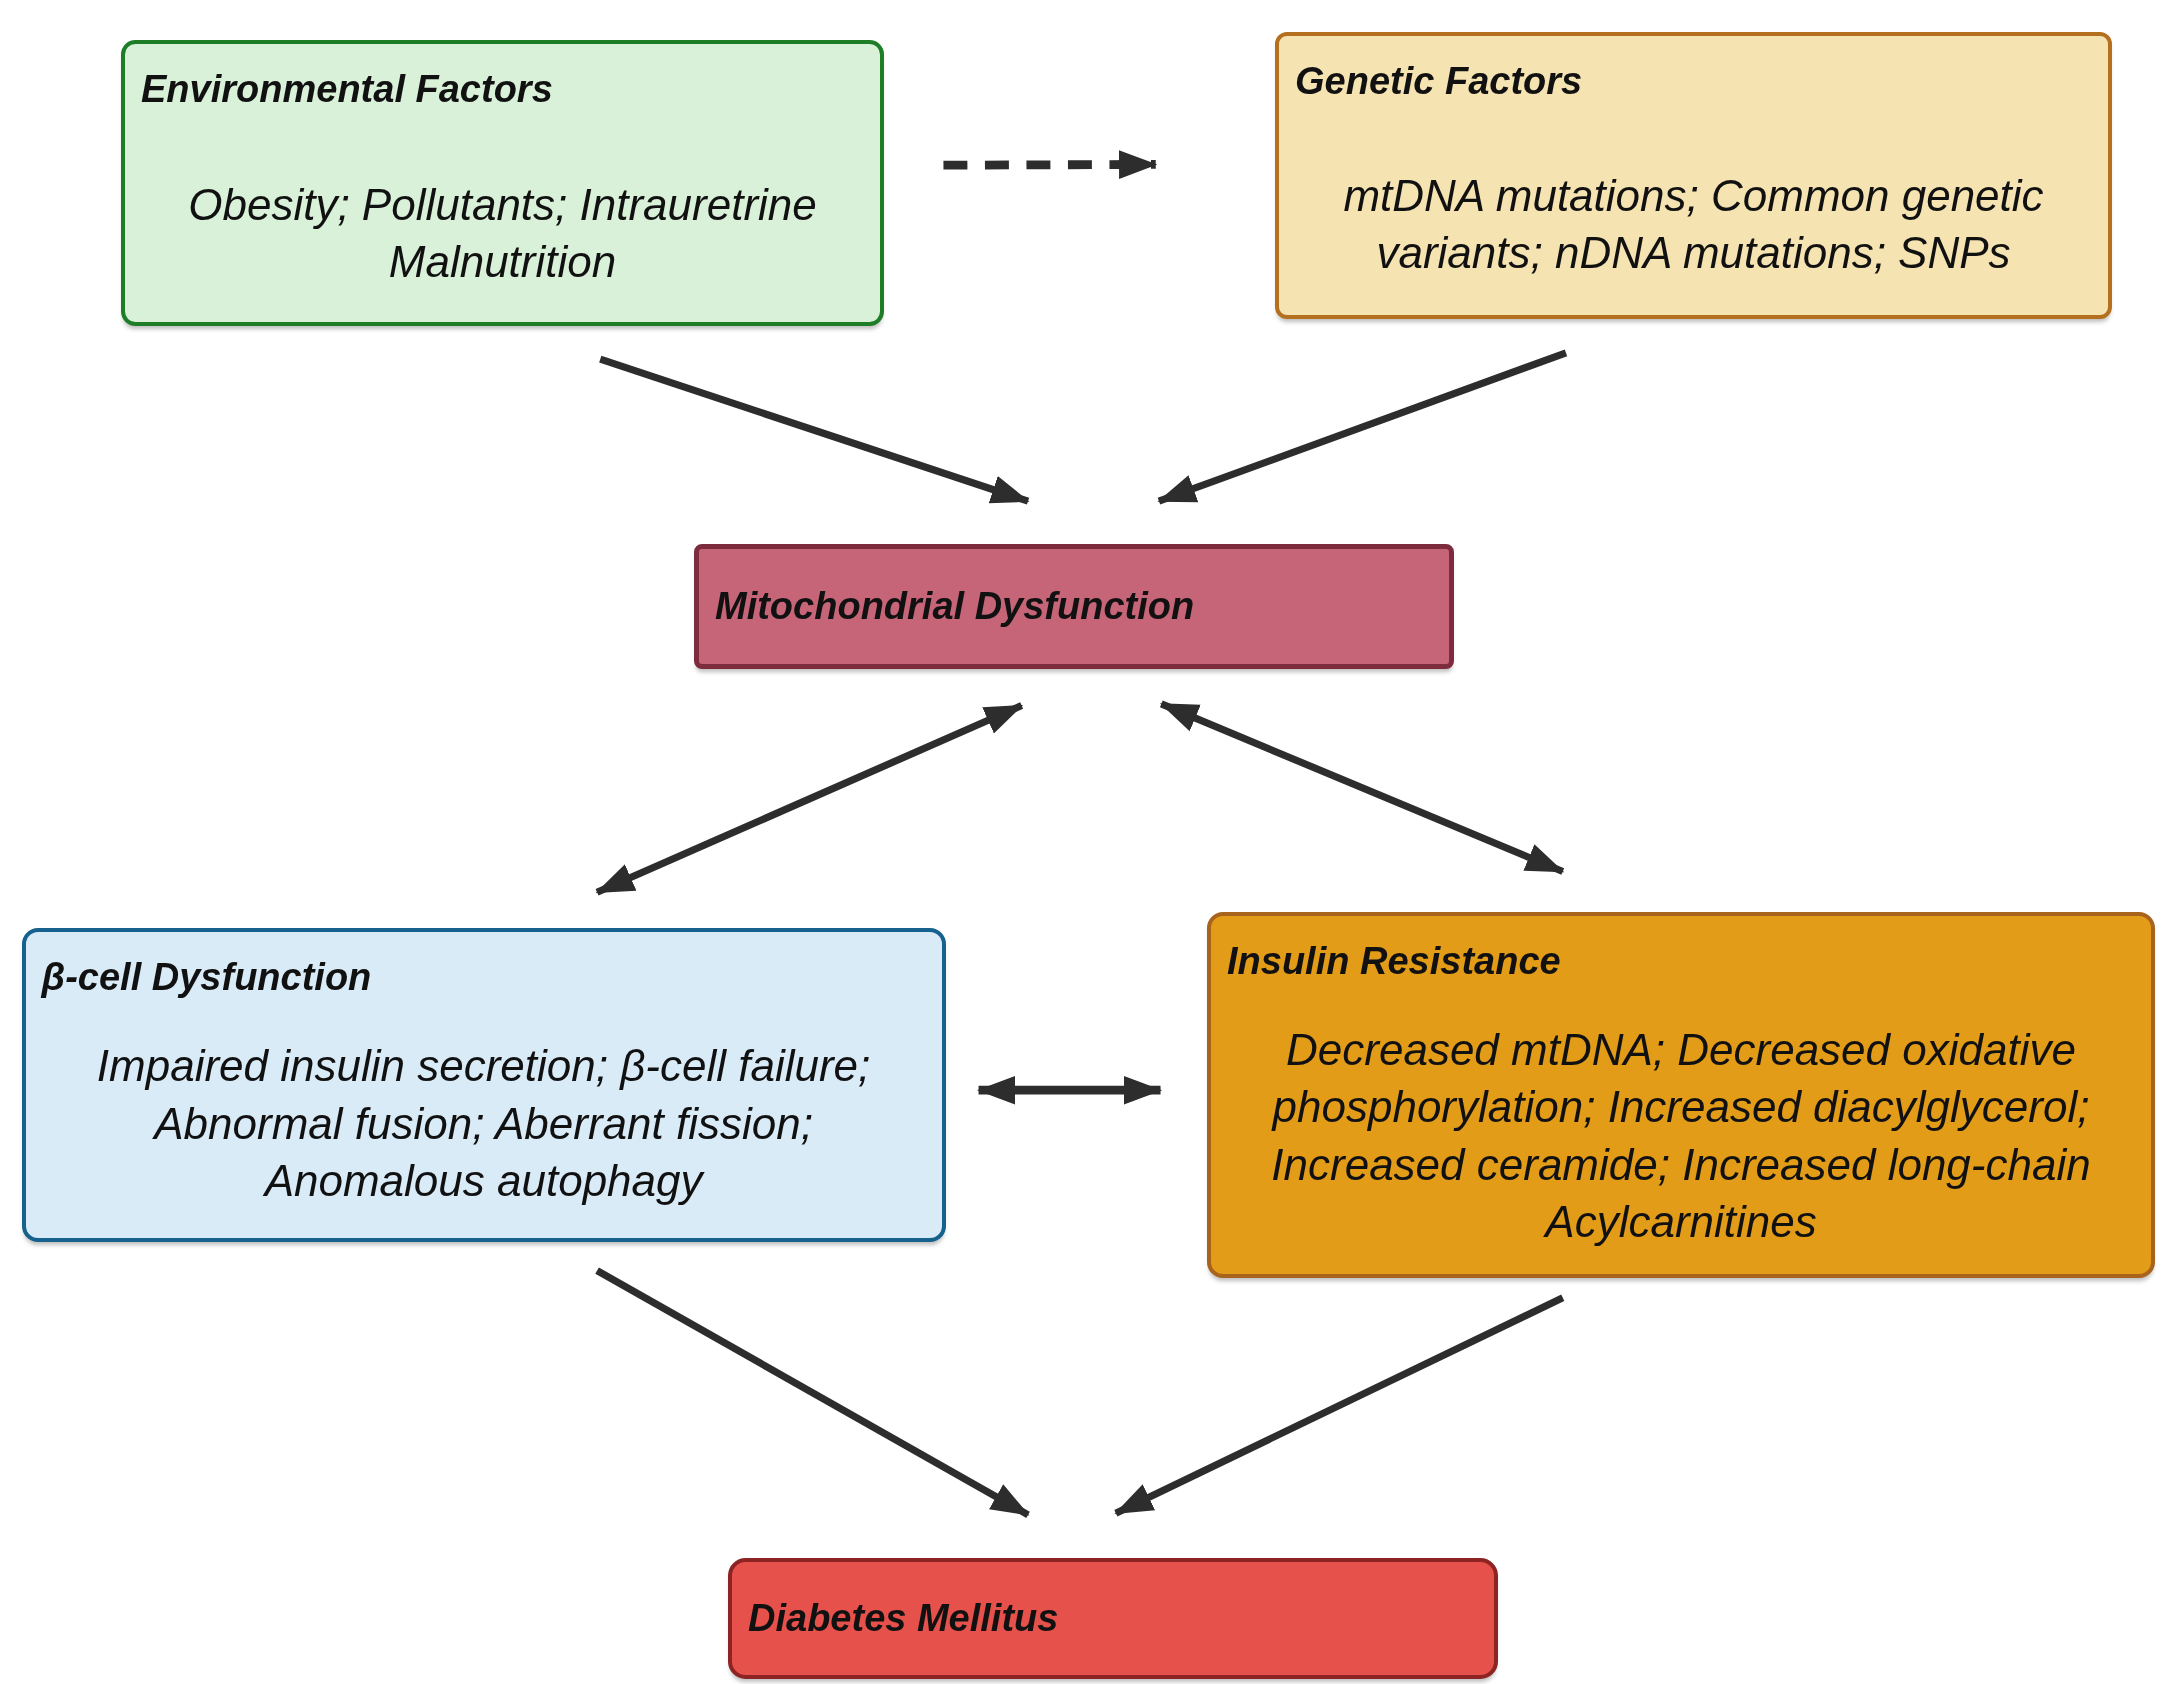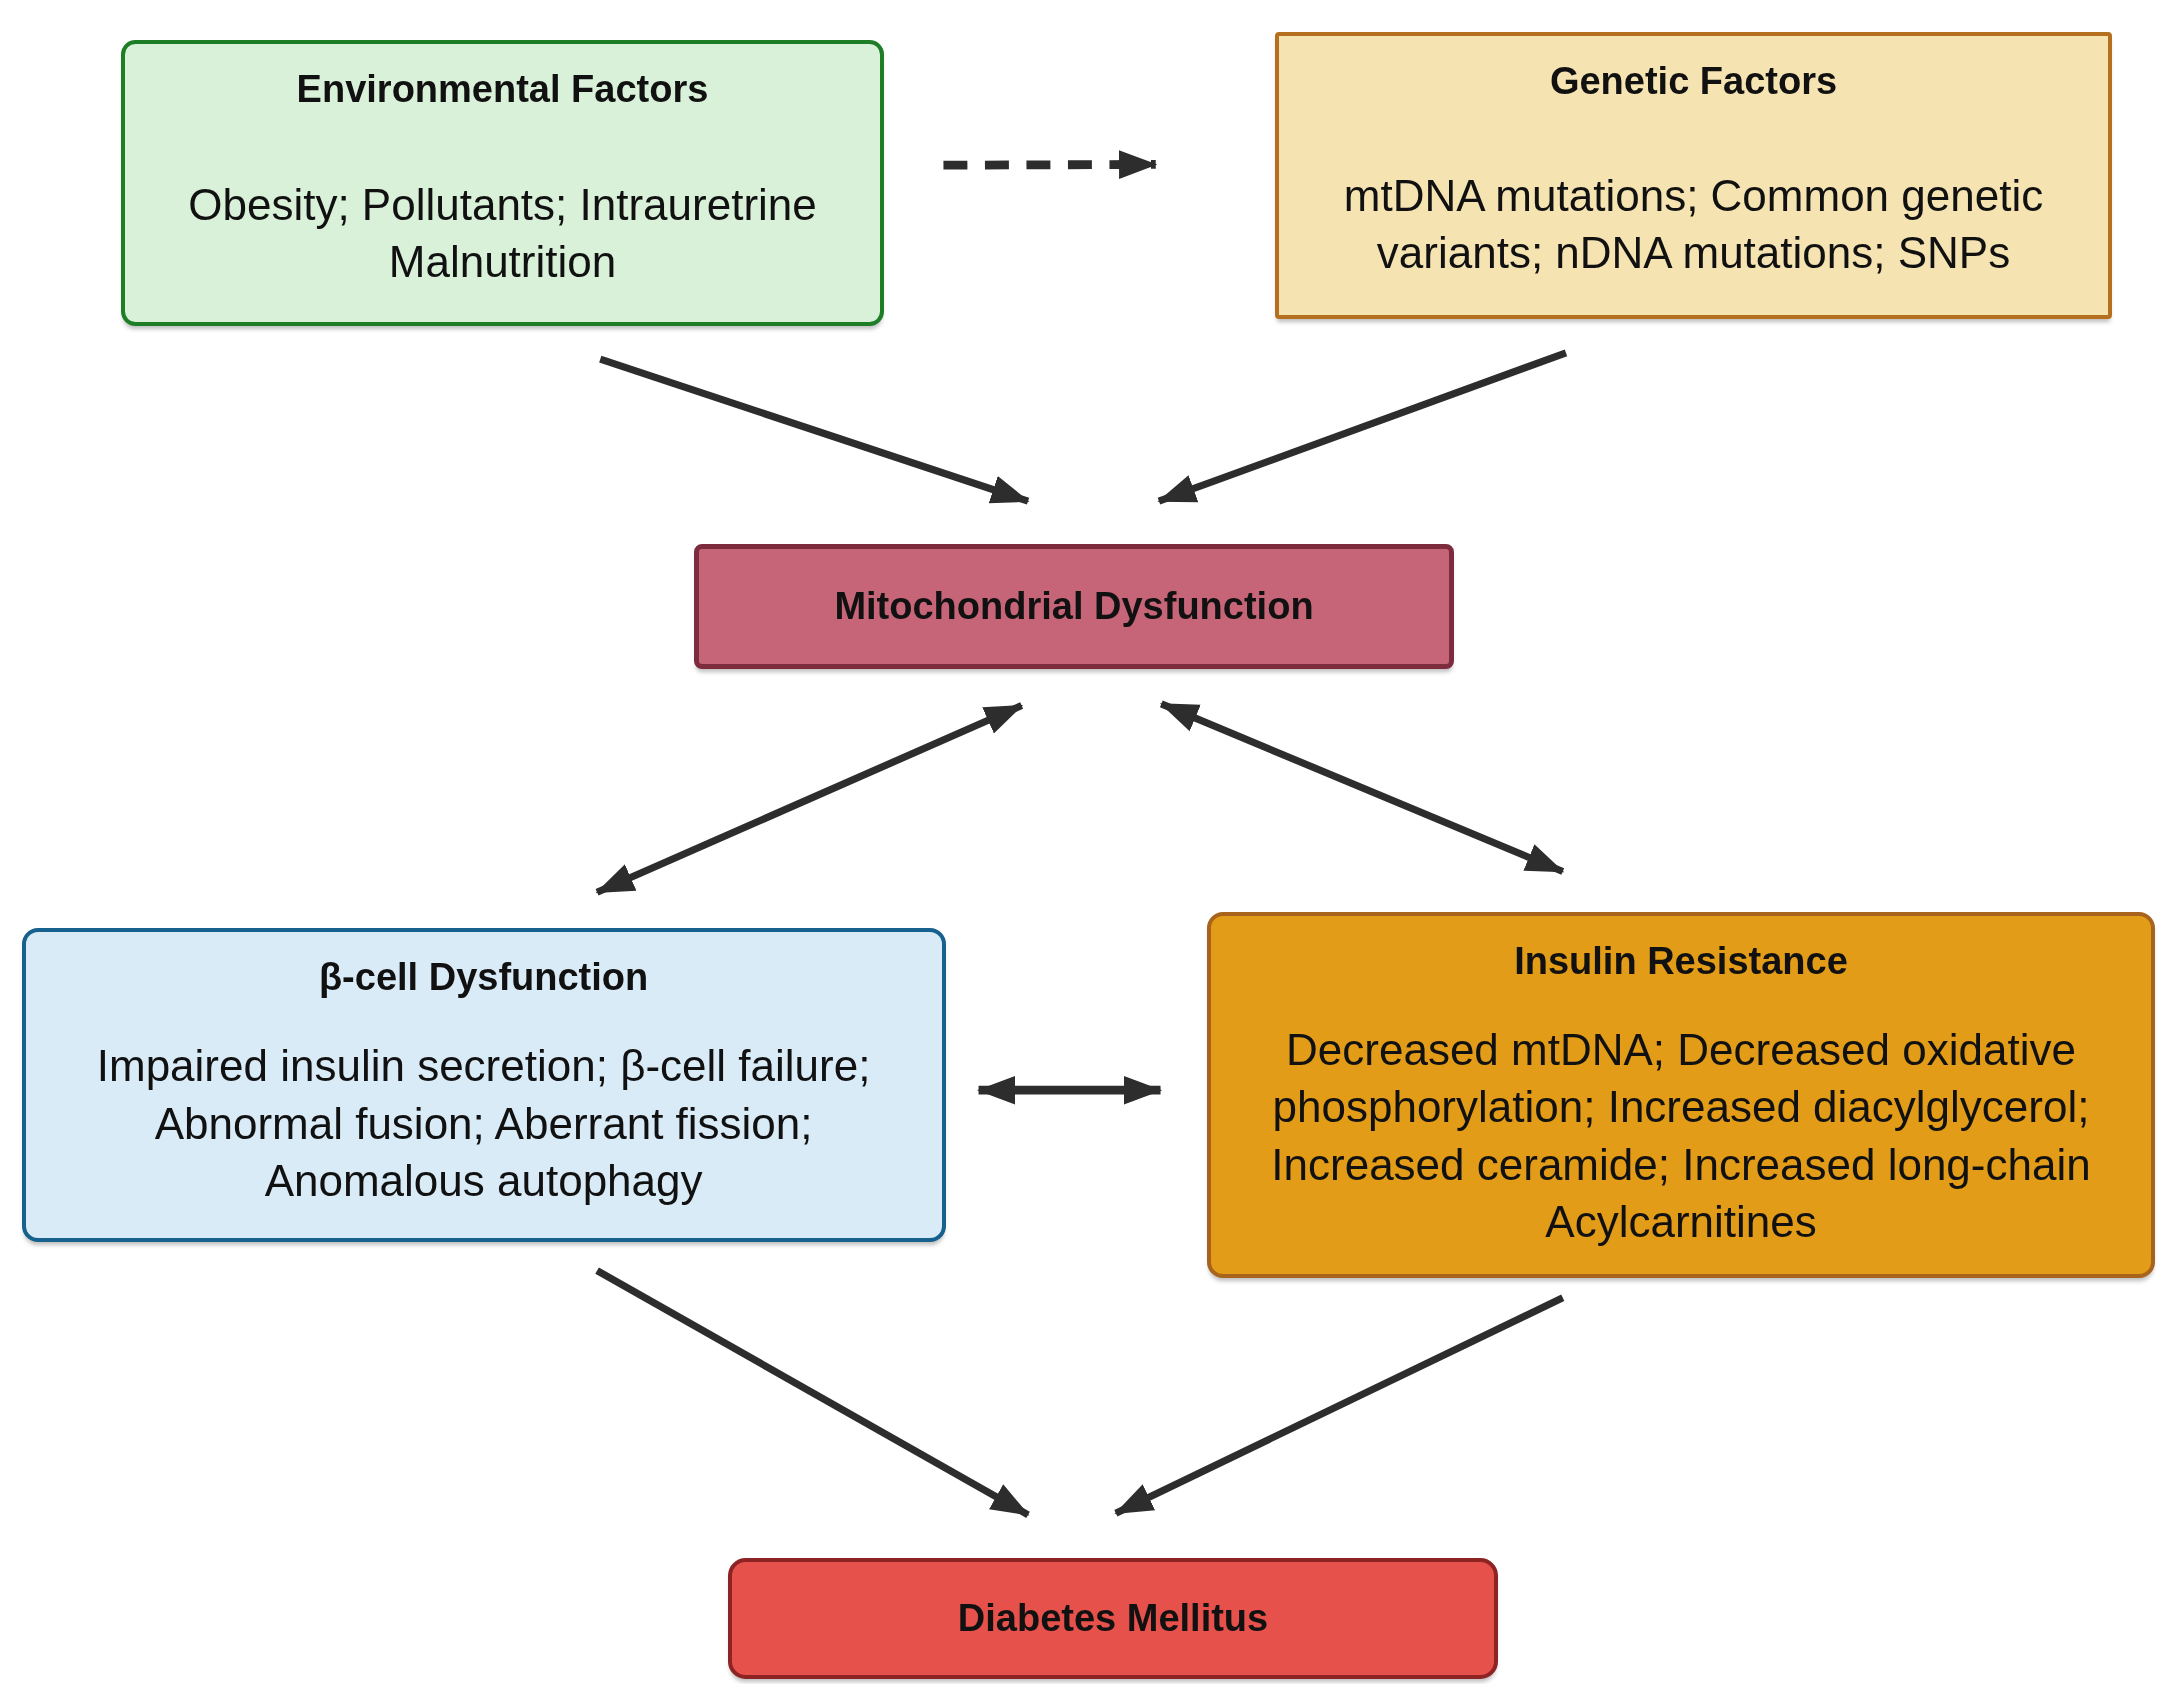--- a/index.html
+++ b/index.html
@@ -13,40 +13,41 @@
   .arrows{
     position:absolute;left:0;top:0;width:2183px;height:1684px;
     pointer-events:none;
   }
   .node{
     position:absolute;
     box-sizing:border-box;
     border-style:solid;
     display:flex;
     flex-direction:column;
-    align-items:center;
+    align-items:flex-start;
     text-align:center;
     color:#111111;
     box-shadow:0 4.8px 4px -2.4px rgba(70,70,70,0.35);
+    font-style:italic;
   }
   .node .title{
     font-weight:bold;
     font-size:38px;
     line-height:1.25;
     padding:22.4px 16px 0 16px;
   }
   .node .body{
     font-size:44px;
     line-height:1.3;
     margin-top:auto;
   }
   
   .env    {left:121px;  top:40px;   width:763px;  height:286px; border-width:4px; border-radius:14.4px;}
   .env .body{padding:0 24px 32px 24px;}
-  .gen    {left:1275px; top:32px;   width:837px; height:287px; border-width:4.8px; border-radius:4px;}
+  .gen    {left:1275px; top:32px;   width:837px; height:287px; border-width:4.8px; border-radius:12px;}
   .gen .body{padding:0 24px 34px 24px;}
   .mito   {left:694px;  top:544px;  width:760px;  height:125px; border-width:5.6px; border-radius:8px; justify-content:center;}
   .mito .title{padding:0 16px;}
   .beta   {left:21.6px;   top:928px; width:924px; height:314px; border-width:4.8px; border-radius:16px;}
   .beta .body{padding:0 21px 29px 21px;}
   .insulin{left:1207px; top:912px; width:948px; height:366px; border-width:4.8px; border-radius:16px;}
   .insulin .body{padding:0 19px 24px 19px;}
   .diab   {left:728px;  top:1558px; width:770px;  height:121px; border-width:4.8px; border-radius:17.6px; justify-content:center;}
   .diab .title{padding:0 16px;}
   .arrow-line{fill:none;}

